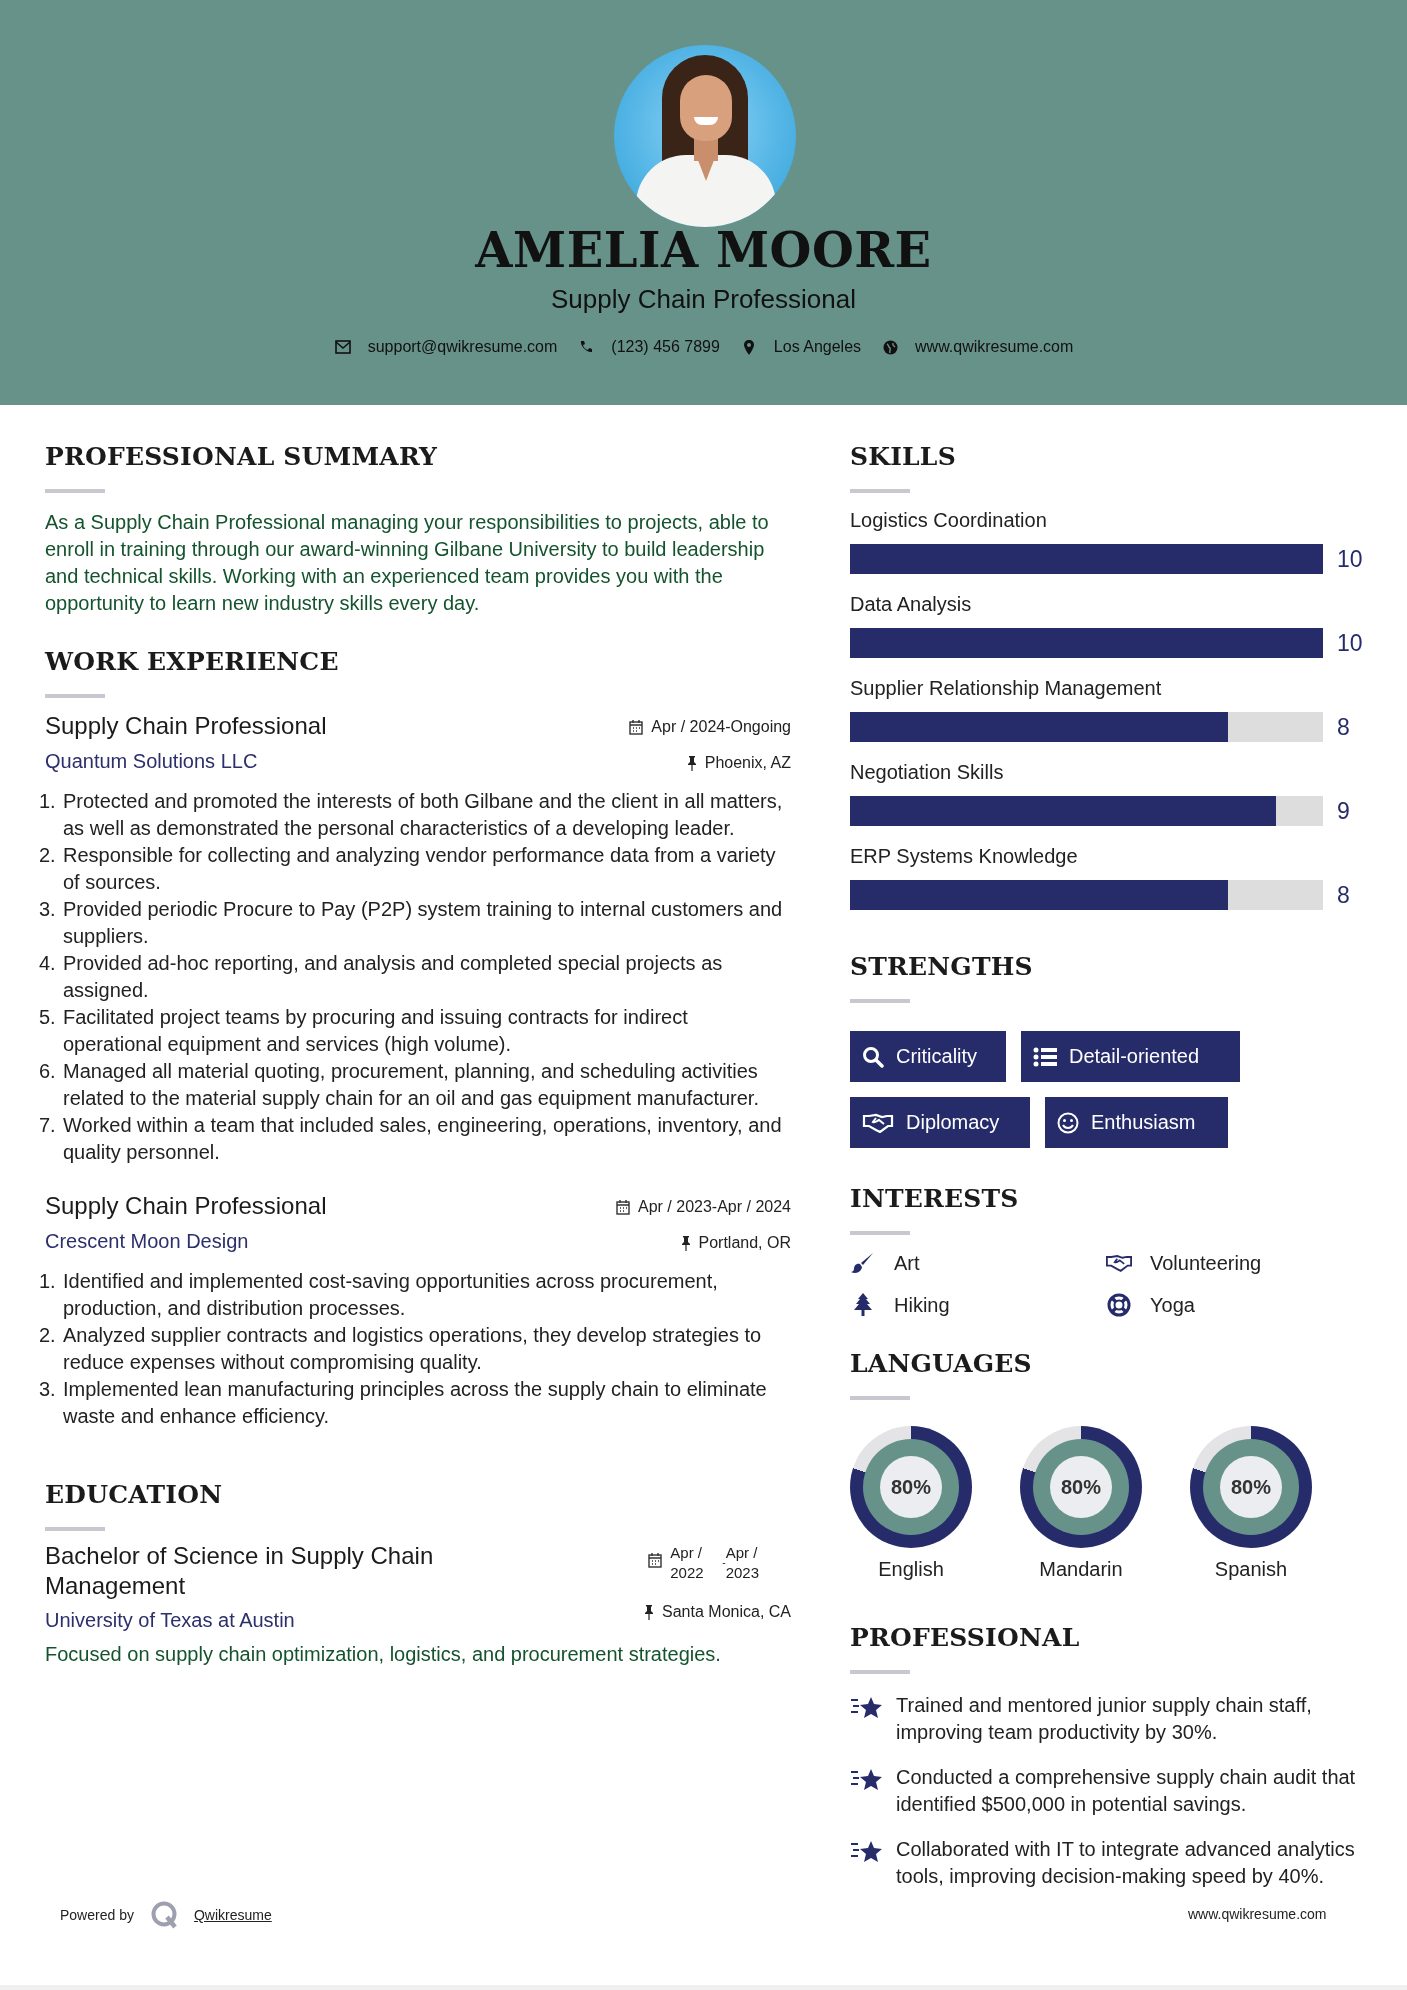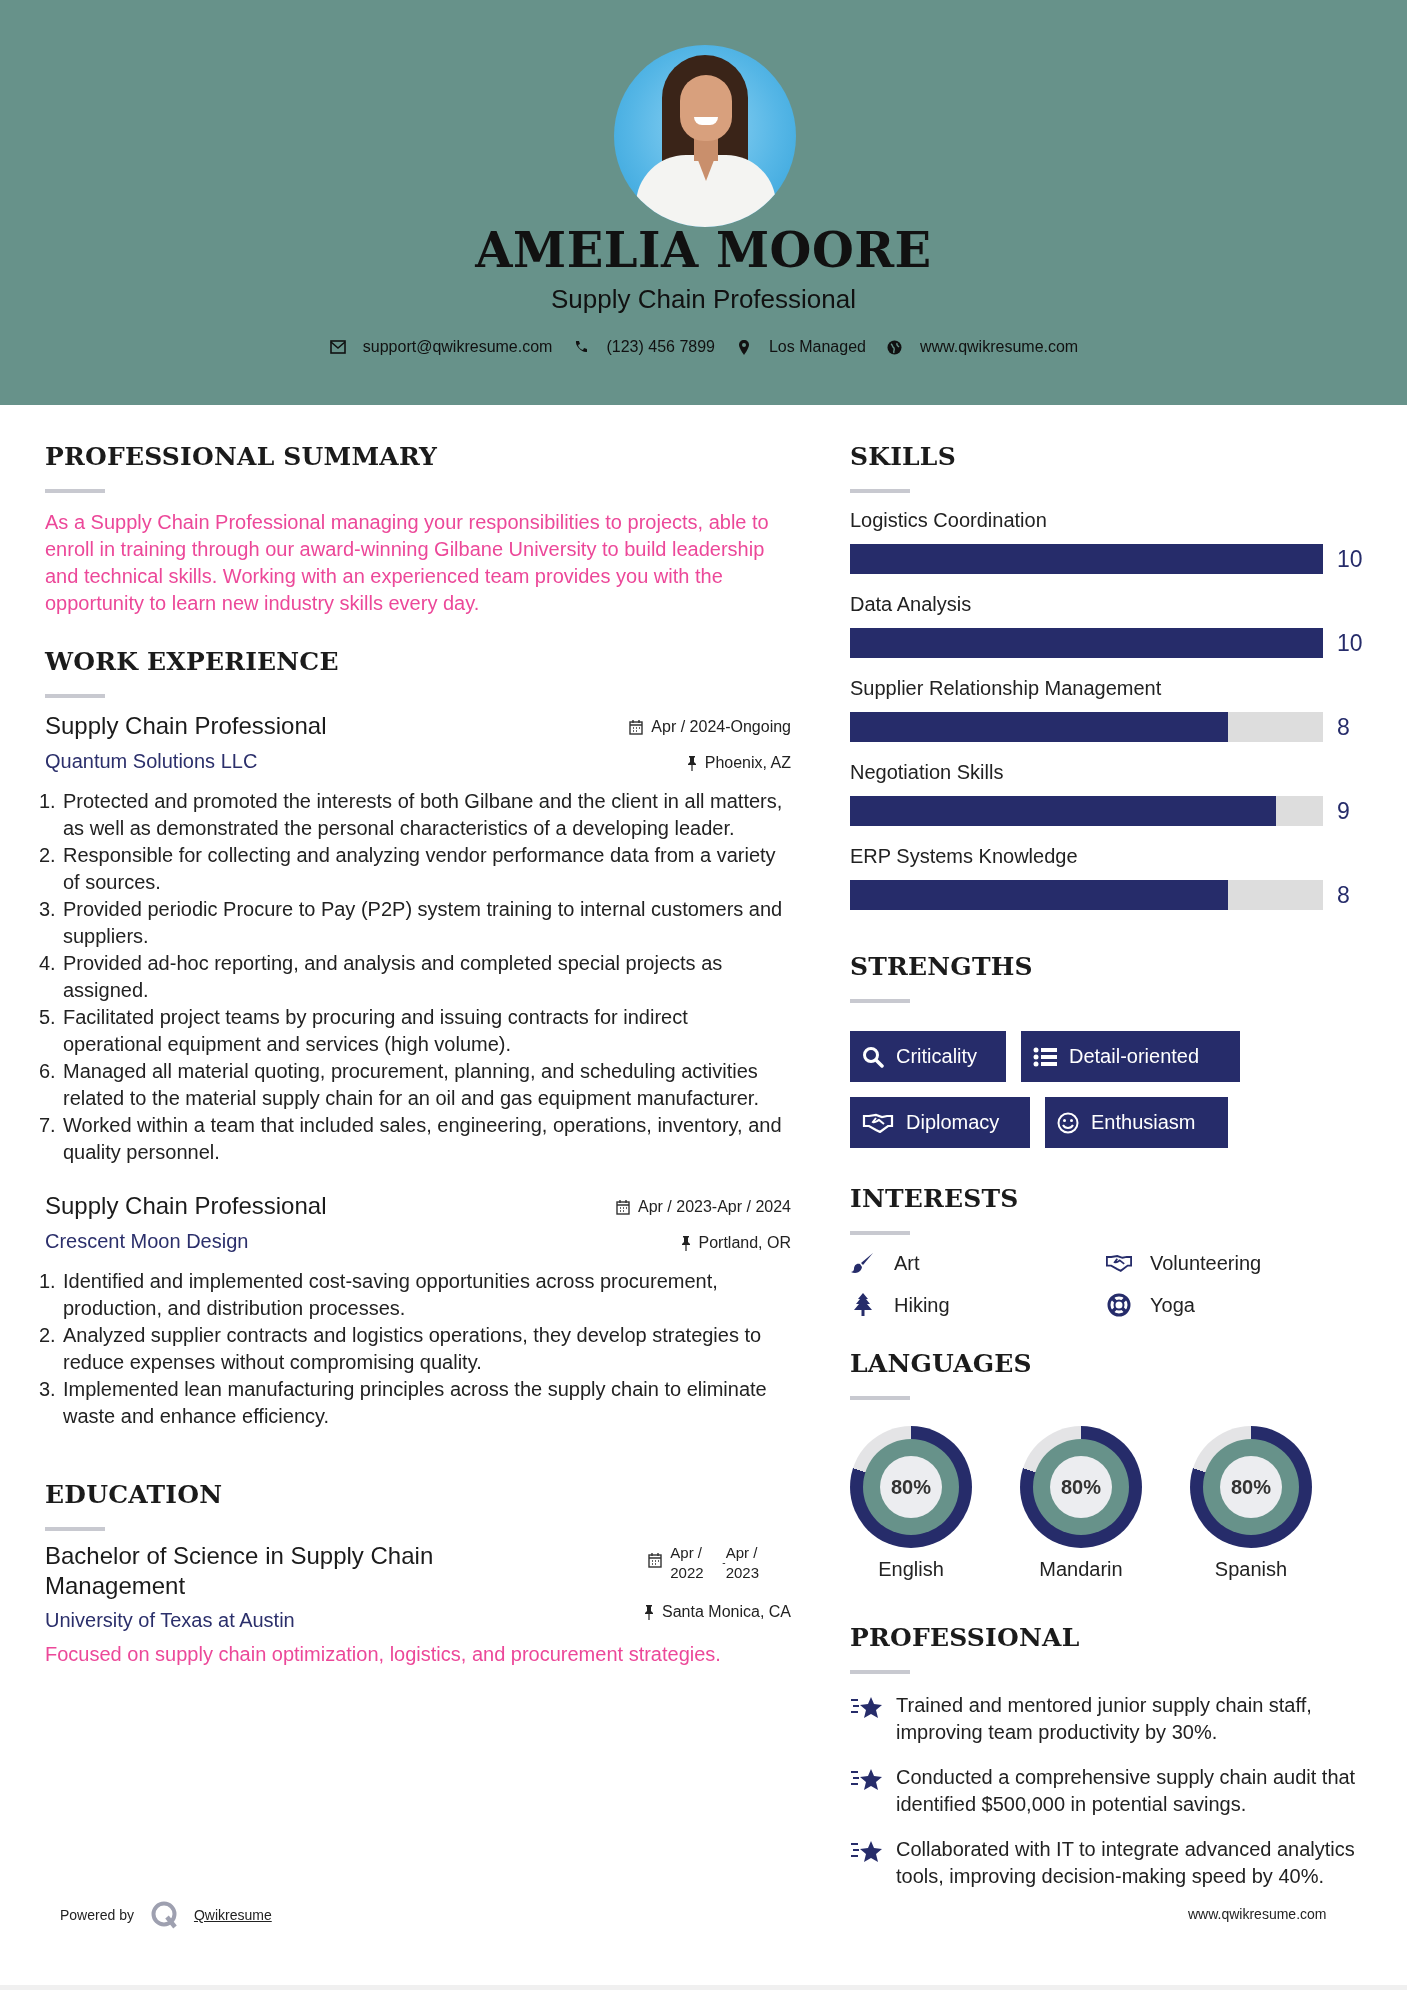--- a/index.html
+++ b/index.html
@@ -24,21 +24,21 @@
   .contact { display: flex; align-items: center; margin: 0 10px; }
   .contact .ic { display: inline-flex; width: 18px; height: 18px; margin-right: 16px; align-items: center; justify-content: center; }
 
   
   .left { position: absolute; left: 45px; top: 440px; width: 746px; }
   .right { position: absolute; left: 850px; top: 440px; width: 520px; }
 
   .sec-h { font-family: "DejaVu Serif", "Liberation Serif", serif; font-weight: bold; font-size: 25px; color: #1b1b1b; line-height: 34px; letter-spacing: 0.2px; }
   .sec-bar { width: 60px; height: 4px; background: #c8c9d0; margin-top: 15px; }
 
-  .para { font-size: 20px; line-height: 27px; color: #ec4899; }
+  .para { font-size: 20px; line-height: 27px; color: #14532d; }
   .summary { margin-top: 16px; }
 
   .job { position: relative; }
   .job-title { font-size: 24px; color: #1b1b1b; line-height: 32px; }
   .company { font-size: 20px; color: #2b2f6b; line-height: 30px; margin-top: 4px; }
   .job-date, .job-loc { position: absolute; right: 0; font-size: 16px; color: #222; display: flex; align-items: center; }
   .job-date .ic, .job-loc .ic { margin-right: 8px; display: inline-flex; }
   ol.bul { list-style: none; margin-top: 12px; }
   ol.bul li { position: relative; padding-left: 18px; font-size: 20px; line-height: 27px; color: #222; }
   ol.bul li .num { position: absolute; left: -6px; top: 0; }
@@ -114,21 +114,21 @@
       </span>
       <span>(123) 456 7899</span>
     </div>
     <div class="contact">
       <span class="ic">
         <svg width="10" height="15" viewBox="0 0 10 15">
             <path d="M5 0 C2 0 0 2 0 5 C0 8 5 15 5 15 C5 15 10 8 10 5 C10 2 8 0 5 0 Z" fill="#111"></path>
             <circle cx="5" cy="5" r="2" fill="#67928a"></circle>
           </svg>
       </span>
-      <span>Los Managed</span>
+      <span>Los Angeles</span>
     </div>
     <div class="contact">
       <span class="ic">
         <svg width="15" height="15" viewBox="0 0 15 15">
             <circle cx="7.5" cy="7.5" r="7" fill="#111"></circle>
             <path d="M4 4 C6 5 5 7 7 8 C8 10 6 11 7 13 M10 3 C9 5 11 6 12 7" stroke="#67928a" stroke-width="1.4" fill="none"></path>
           </svg>
       </span>
       <span>www.qwikresume.com</span>
     </div>

